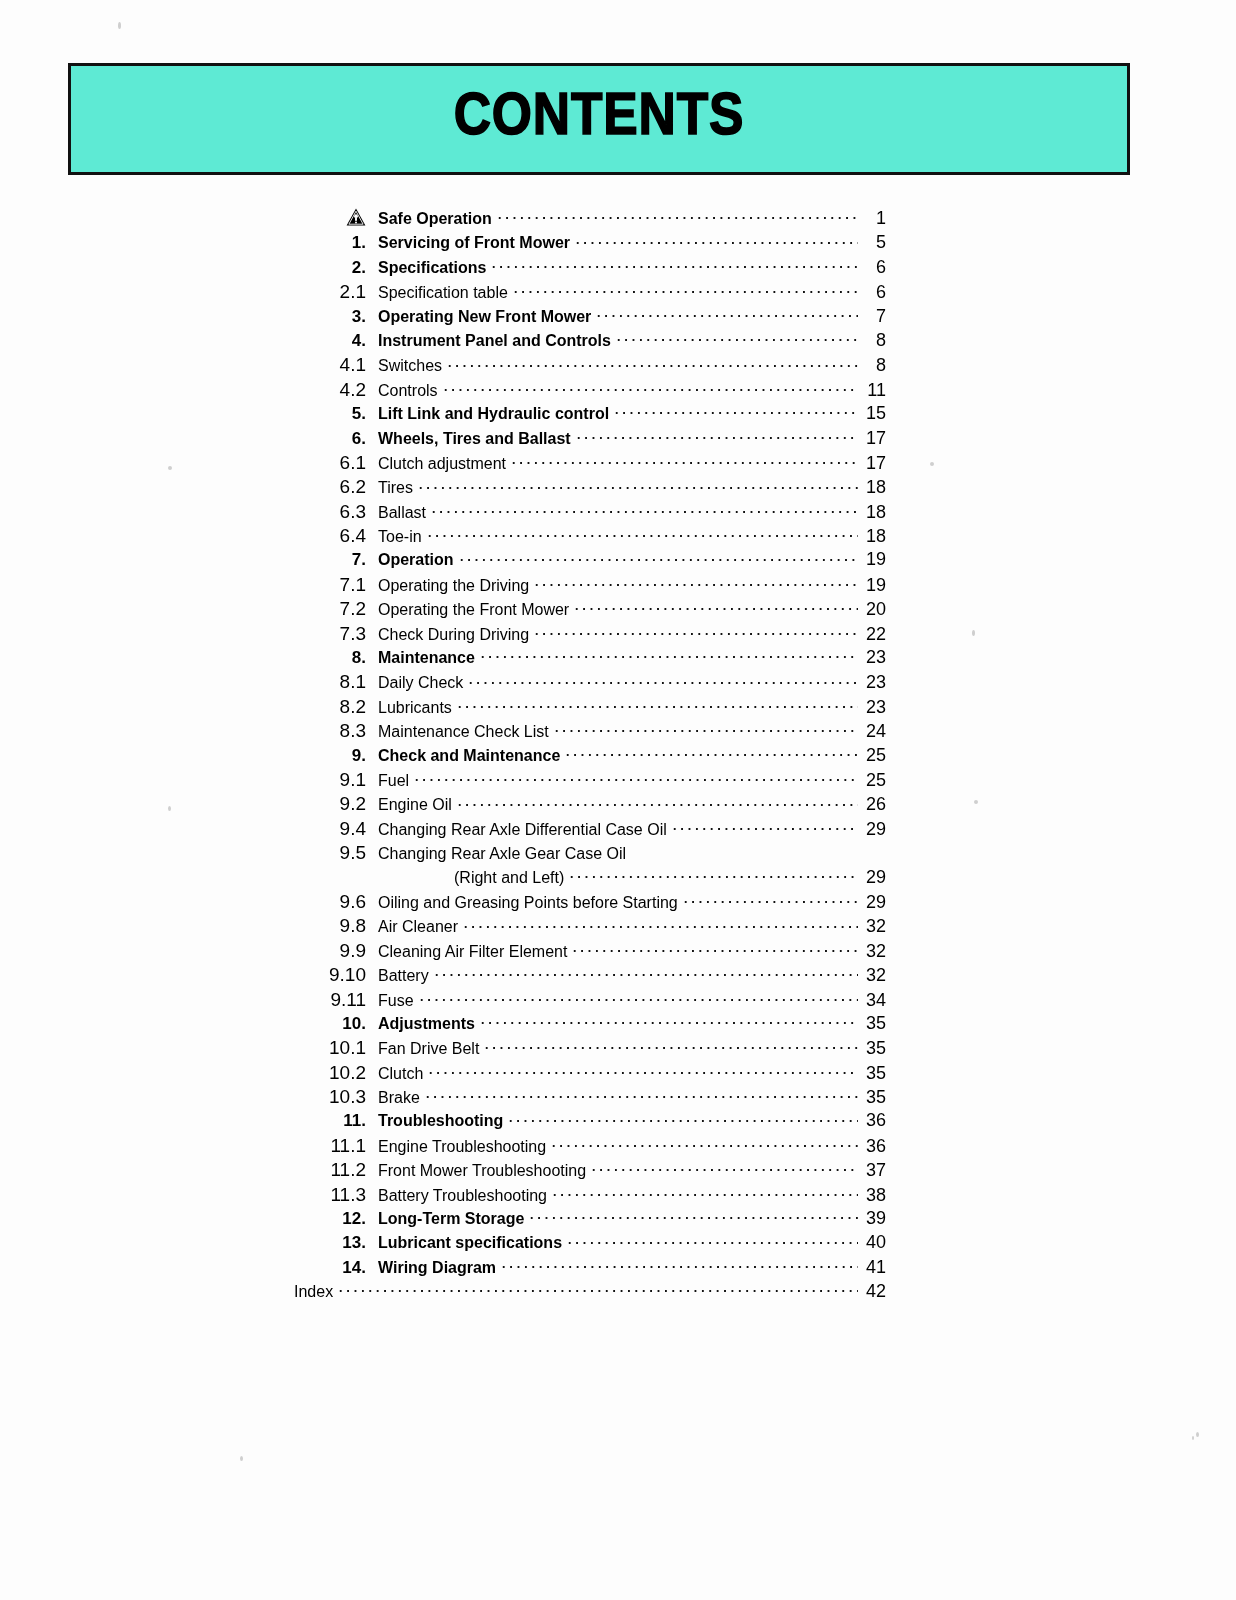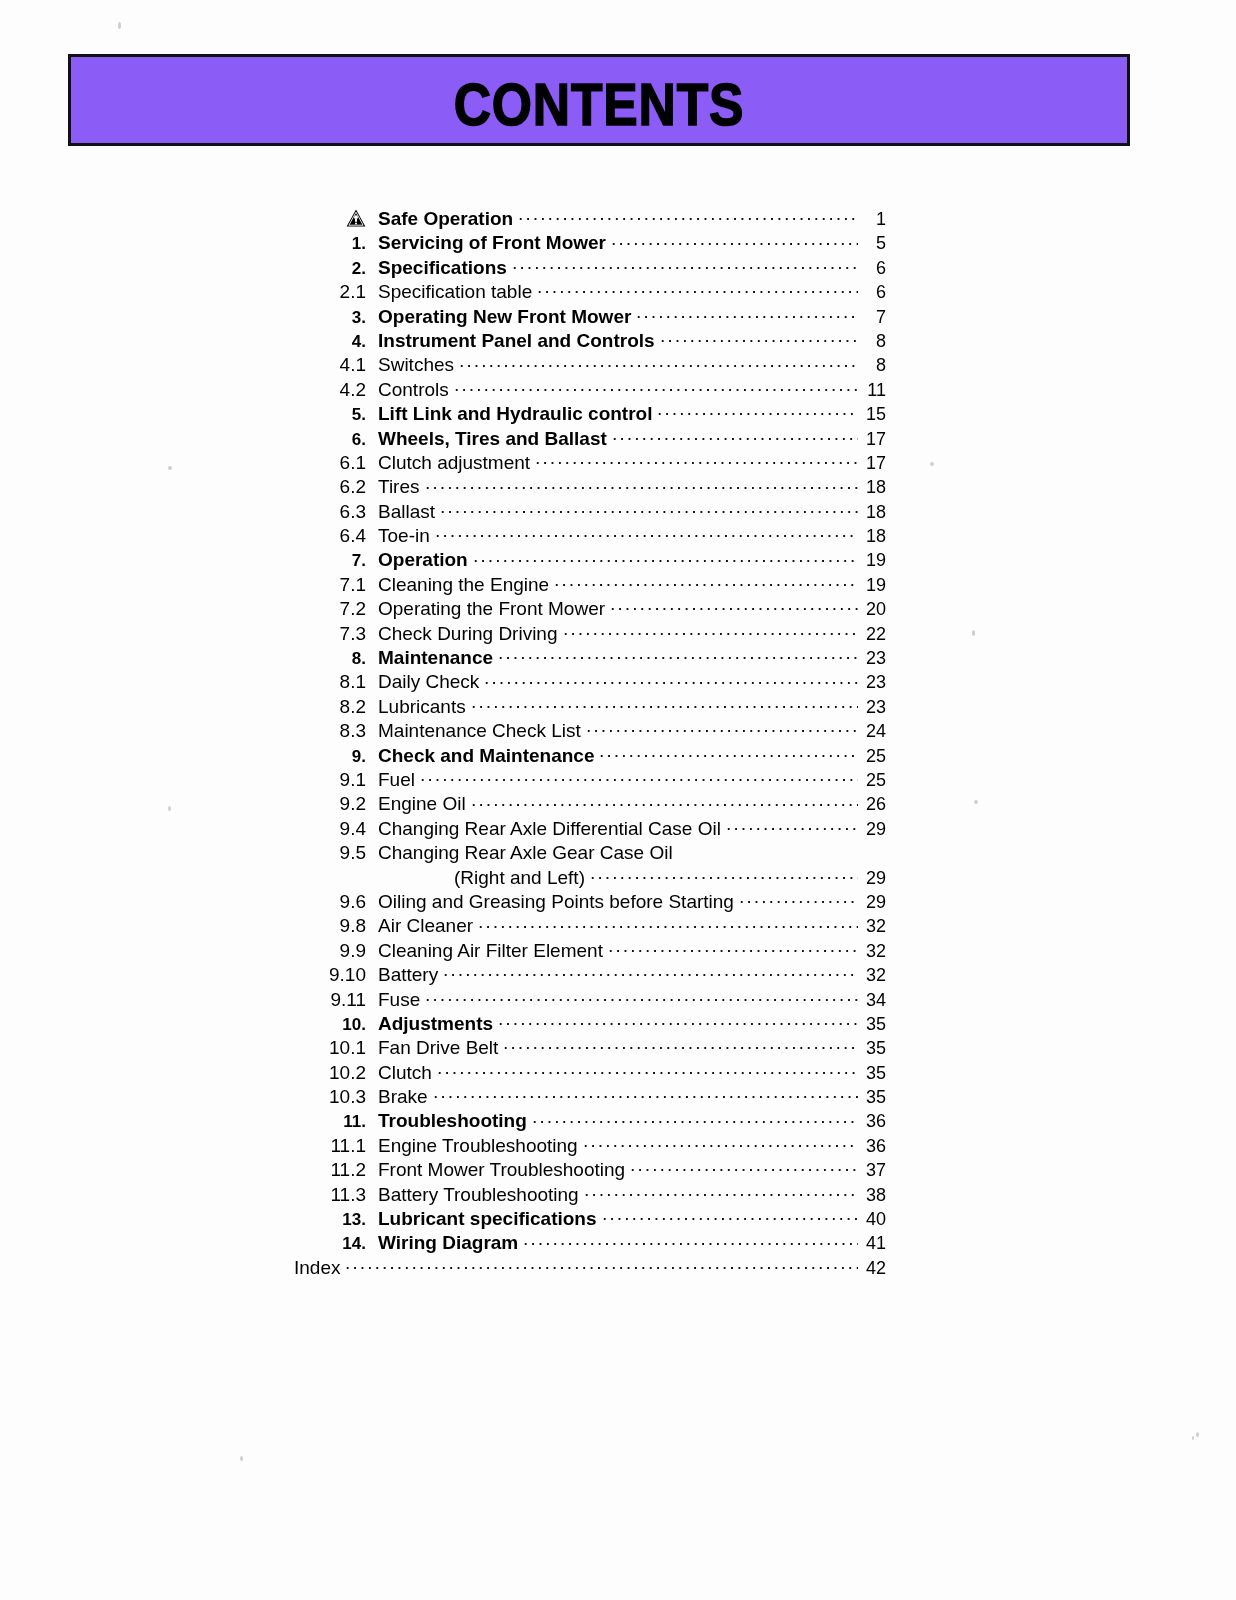--- a/index.html
+++ b/index.html
@@ -19,25 +19,25 @@
   .page {
     position: absolute;
     inset: 0;
     background: #fdfdfd;
   }
 
   
   .title-box {
     position: absolute;
     left: 68px;
-    top: 54px;
+    top: 63px;
     width: 1062px;
-    height: 92px;
+    height: 112px;
     border: 3px solid #111111;
-    background: #8b5cf6;
+    background: #5eead4;
     box-sizing: border-box;
   }
   .title-text {
     position: absolute;
     left: 0;
     right: 0;
     top: 18px;
     text-align: center;
     font-family: "Liberation Sans", sans-serif;
     font-weight: bold;
@@ -68,21 +68,21 @@
     flex: 0 0 auto;
     width: 76px;
     text-align: right;
     padding-right: 0px;
     font-size: 17px;
   }
   .num.sub { width: 76px; font-size: 19px; }
 
   .label {
     flex: 0 0 auto;
-    font-size: 19px;
+    font-size: 16px;
     padding-left: 12px;
   }
   .label.sub { padding-left: 12px; }
 
   .leader {
     flex: 1 1 auto;
     overflow: hidden;
     margin: 0 2px 0 4px;
     height: 1em;
     position: relative;
@@ -251,21 +251,21 @@
         <span class="pageno">18</span>
       </div>
       <div class="row level1">
         <span class="num">7.</span>
         <span class="label">Operation</span>
         <span class="leader"></span>
         <span class="pageno">19</span>
       </div>
       <div class="row level2">
         <span class="num sub">7.1</span>
-        <span class="label sub">Cleaning the Engine</span>
+        <span class="label sub">Operating the Driving</span>
         <span class="leader"></span>
         <span class="pageno">19</span>
       </div>
       <div class="row level2">
         <span class="num sub">7.2</span>
         <span class="label sub">Operating the Front Mower</span>
         <span class="leader"></span>
         <span class="pageno">20</span>
       </div>
       <div class="row level2">
@@ -404,20 +404,26 @@
         <span class="num sub">11.2</span>
         <span class="label sub">Front Mower Troubleshooting</span>
         <span class="leader"></span>
         <span class="pageno">37</span>
       </div>
       <div class="row level2">
         <span class="num sub">11.3</span>
         <span class="label sub">Battery Troubleshooting</span>
         <span class="leader"></span>
         <span class="pageno">38</span>
+      </div>
+      <div class="row level1">
+        <span class="num">12.</span>
+        <span class="label">Long-Term Storage</span>
+        <span class="leader"></span>
+        <span class="pageno">39</span>
       </div>
       <div class="row level1">
         <span class="num">13.</span>
         <span class="label">Lubricant specifications</span>
         <span class="leader"></span>
         <span class="pageno">40</span>
       </div>
       <div class="row level1">
         <span class="num">14.</span>
         <span class="label">Wiring Diagram</span>

